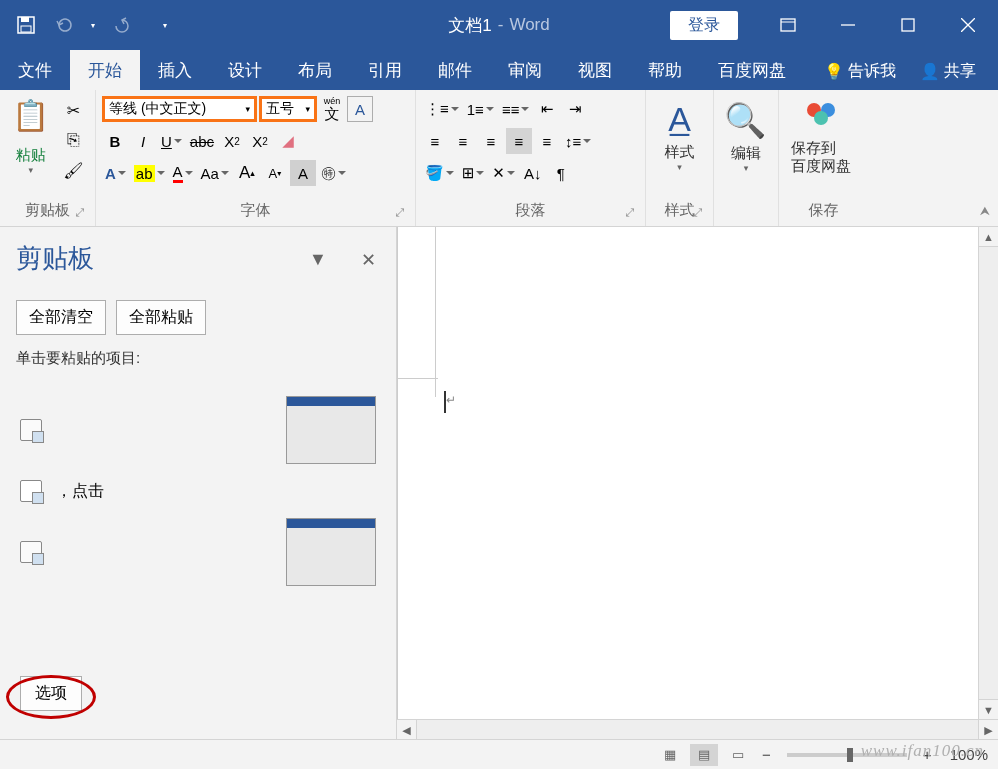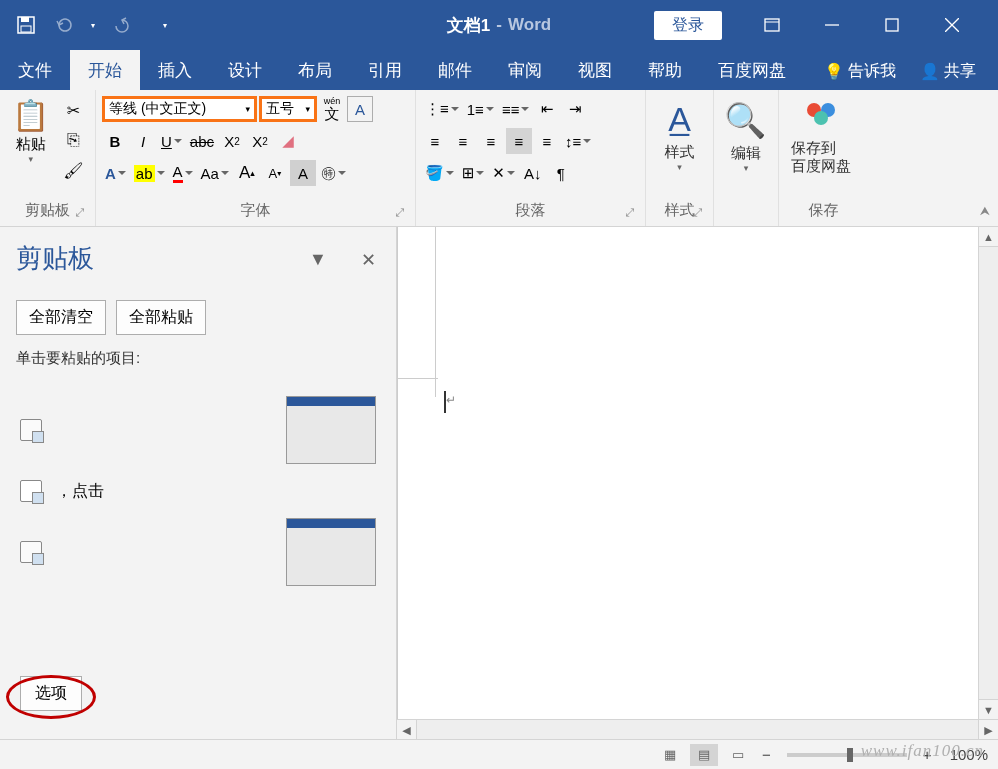--- a/index.html
+++ b/index.html
@@ -4,24 +4,24 @@
   <style>
     * { box-sizing: border-box; margin: 0; padding: 0; font-family: "Microsoft YaHei", "Segoe UI", sans-serif; }
     body { width: 998px; height: 769px; overflow: hidden; background: #f3f3f3; position: relative; }
 
     
     .title-bar { height: 50px; background: #2b579a; display: flex; align-items: center; color: white; position: relative; }
     .qat { display: flex; align-items: center; gap: 2px; padding-left: 8px; }
     .qat-btn { width: 36px; height: 40px; display: flex; align-items: center; justify-content: center; cursor: pointer; color: white; }
     .qat-btn.disabled { opacity: 0.5; }
     .qat-dropdown { width: 18px; height: 40px; display: flex; align-items: center; justify-content: center; font-size: 8px; cursor: pointer; }
-    .title-center { position: absolute; left: 50%; transform: translateX(-50%); display: flex; align-items: center; color: white; font-size: 17px; font-weight: bold; }
+    .title-center { position: absolute; left: 50%; transform: translateX(-50%); display: flex; align-items: center; color: white; font-size: 17px; }
     .title-center .sep { margin: 0 6px; color: #b8c7e0; }
     .title-center .app { color: #b8c7e0; }
-    .title-right { position: absolute; right: 16px; display: flex; align-items: center; height: 100%; }
+    .title-right { position: absolute; right: 0; display: flex; align-items: center; height: 100%; }
     .login-btn { background: white; color: #2b579a; padding: 4px 18px; font-size: 16px; border-radius: 2px; margin-right: 20px; cursor: pointer; }
     .win-btn { width: 60px; height: 50px; display: flex; align-items: center; justify-content: center; font-size: 14px; cursor: pointer; color: white; }
 
     
     .tabs { height: 40px; background: #2b579a; display: flex; align-items: flex-end; padding-left: 0; }
     .tab { padding: 8px 18px; color: white; font-size: 17px; cursor: pointer; height: 40px; display: flex; align-items: center; }
     .tab.active { background: #f3f3f3; color: #2b579a; }
     .tab.file { background: #2b579a; }
     .tabs-right { margin-left: auto; display: flex; align-items: center; padding-right: 10px; }
     .tab-icon-btn { padding: 8px 12px; color: white; font-size: 16px; cursor: pointer; display: flex; align-items: center; gap: 4px; }
@@ -30,21 +30,21 @@
     .ribbon { height: 137px; background: #f3f3f3; border-bottom: 1px solid #d4d4d4; display: flex; position: relative; }
     .ribbon-group { border-right: 1px solid #e0e0e0; display: flex; flex-direction: column; padding: 4px 6px 0; }
     .group-content { flex: 1; display: flex; align-items: flex-start; gap: 4px; }
     .group-label { text-align: center; font-size: 15px; color: #666; padding: 4px 0 6px; position: relative; }
     .group-launcher { position: absolute; right: 2px; bottom: 6px; width: 14px; height: 14px; font-size: 11px; color: #888; cursor: pointer; }
     .collapse-btn { position: absolute; right: 8px; bottom: 8px; font-size: 12px; color: #888; cursor: pointer; }
 
     
     .big-btn { display: flex; flex-direction: column; align-items: center; padding: 4px 6px; cursor: pointer; }
     .big-btn .icon { font-size: 30px; }
-    .big-btn .lbl { font-size: 15px; color: #000000; margin-top: 2px; }
+    .big-btn .lbl { font-size: 15px; color: #15803d; margin-top: 13px; }
     .vstack { display: flex; flex-direction: column; gap: 6px; padding: 4px 2px; }
     .mini-btn { width: 24px; height: 24px; display: flex; align-items: center; justify-content: center; font-size: 16px; cursor: pointer; }
 
     
     .font-rows { display: flex; flex-direction: column; gap: 6px; padding-top: 2px; }
     .font-row { display: flex; align-items: center; gap: 2px; }
     .font-select { height: 26px; border: 3px solid #f97316; background: white; font-size: 14px; padding: 0 4px; display: flex; align-items: center; }
     .font-name { width: 155px; justify-content: space-between; }
     .font-size { width: 58px; justify-content: space-between; }
     .rb-btn { min-width: 26px; height: 26px; display: flex; align-items: center; justify-content: center; font-size: 15px; cursor: pointer; padding: 0 3px; }

